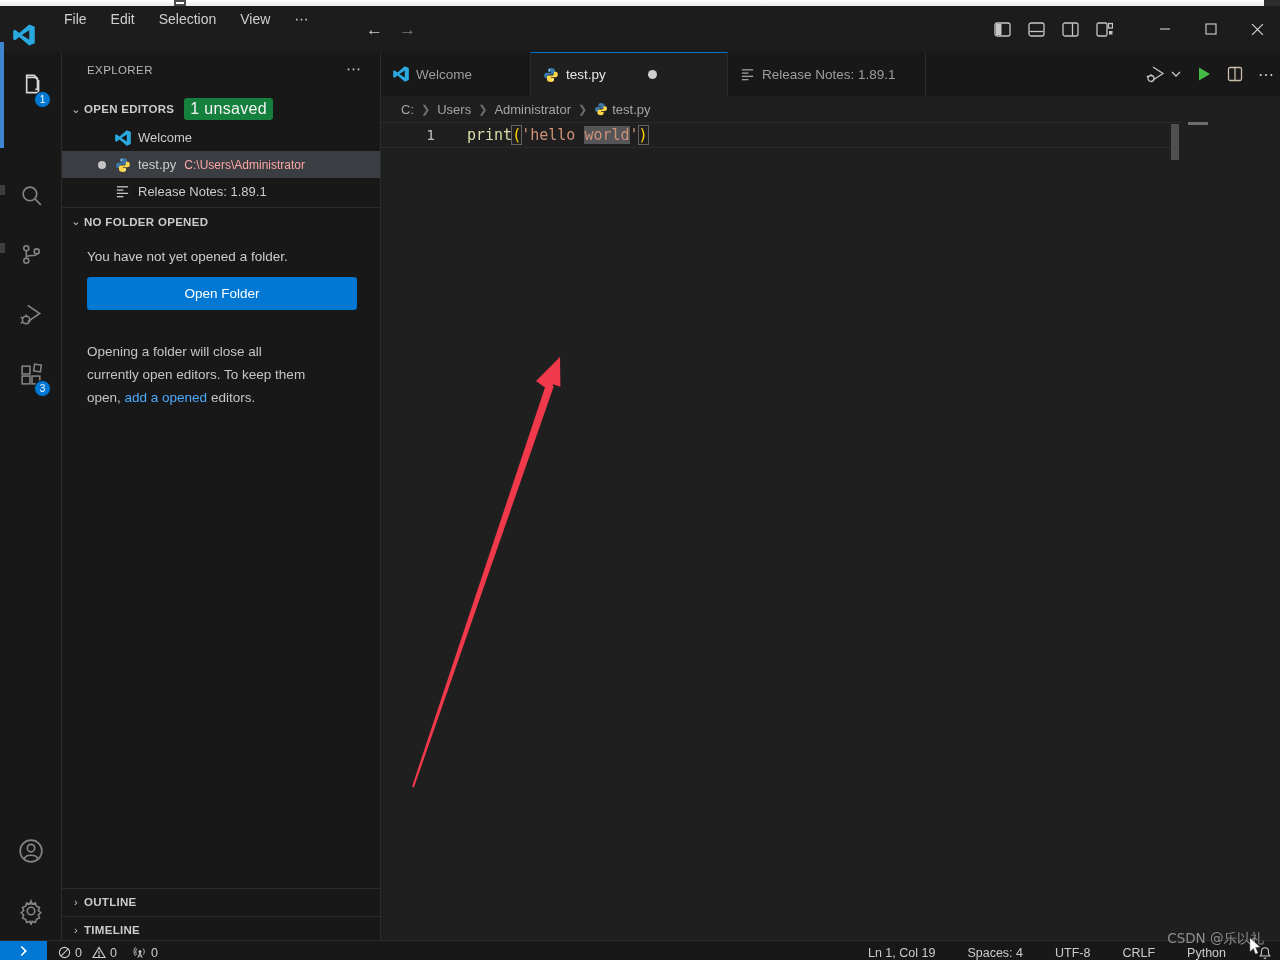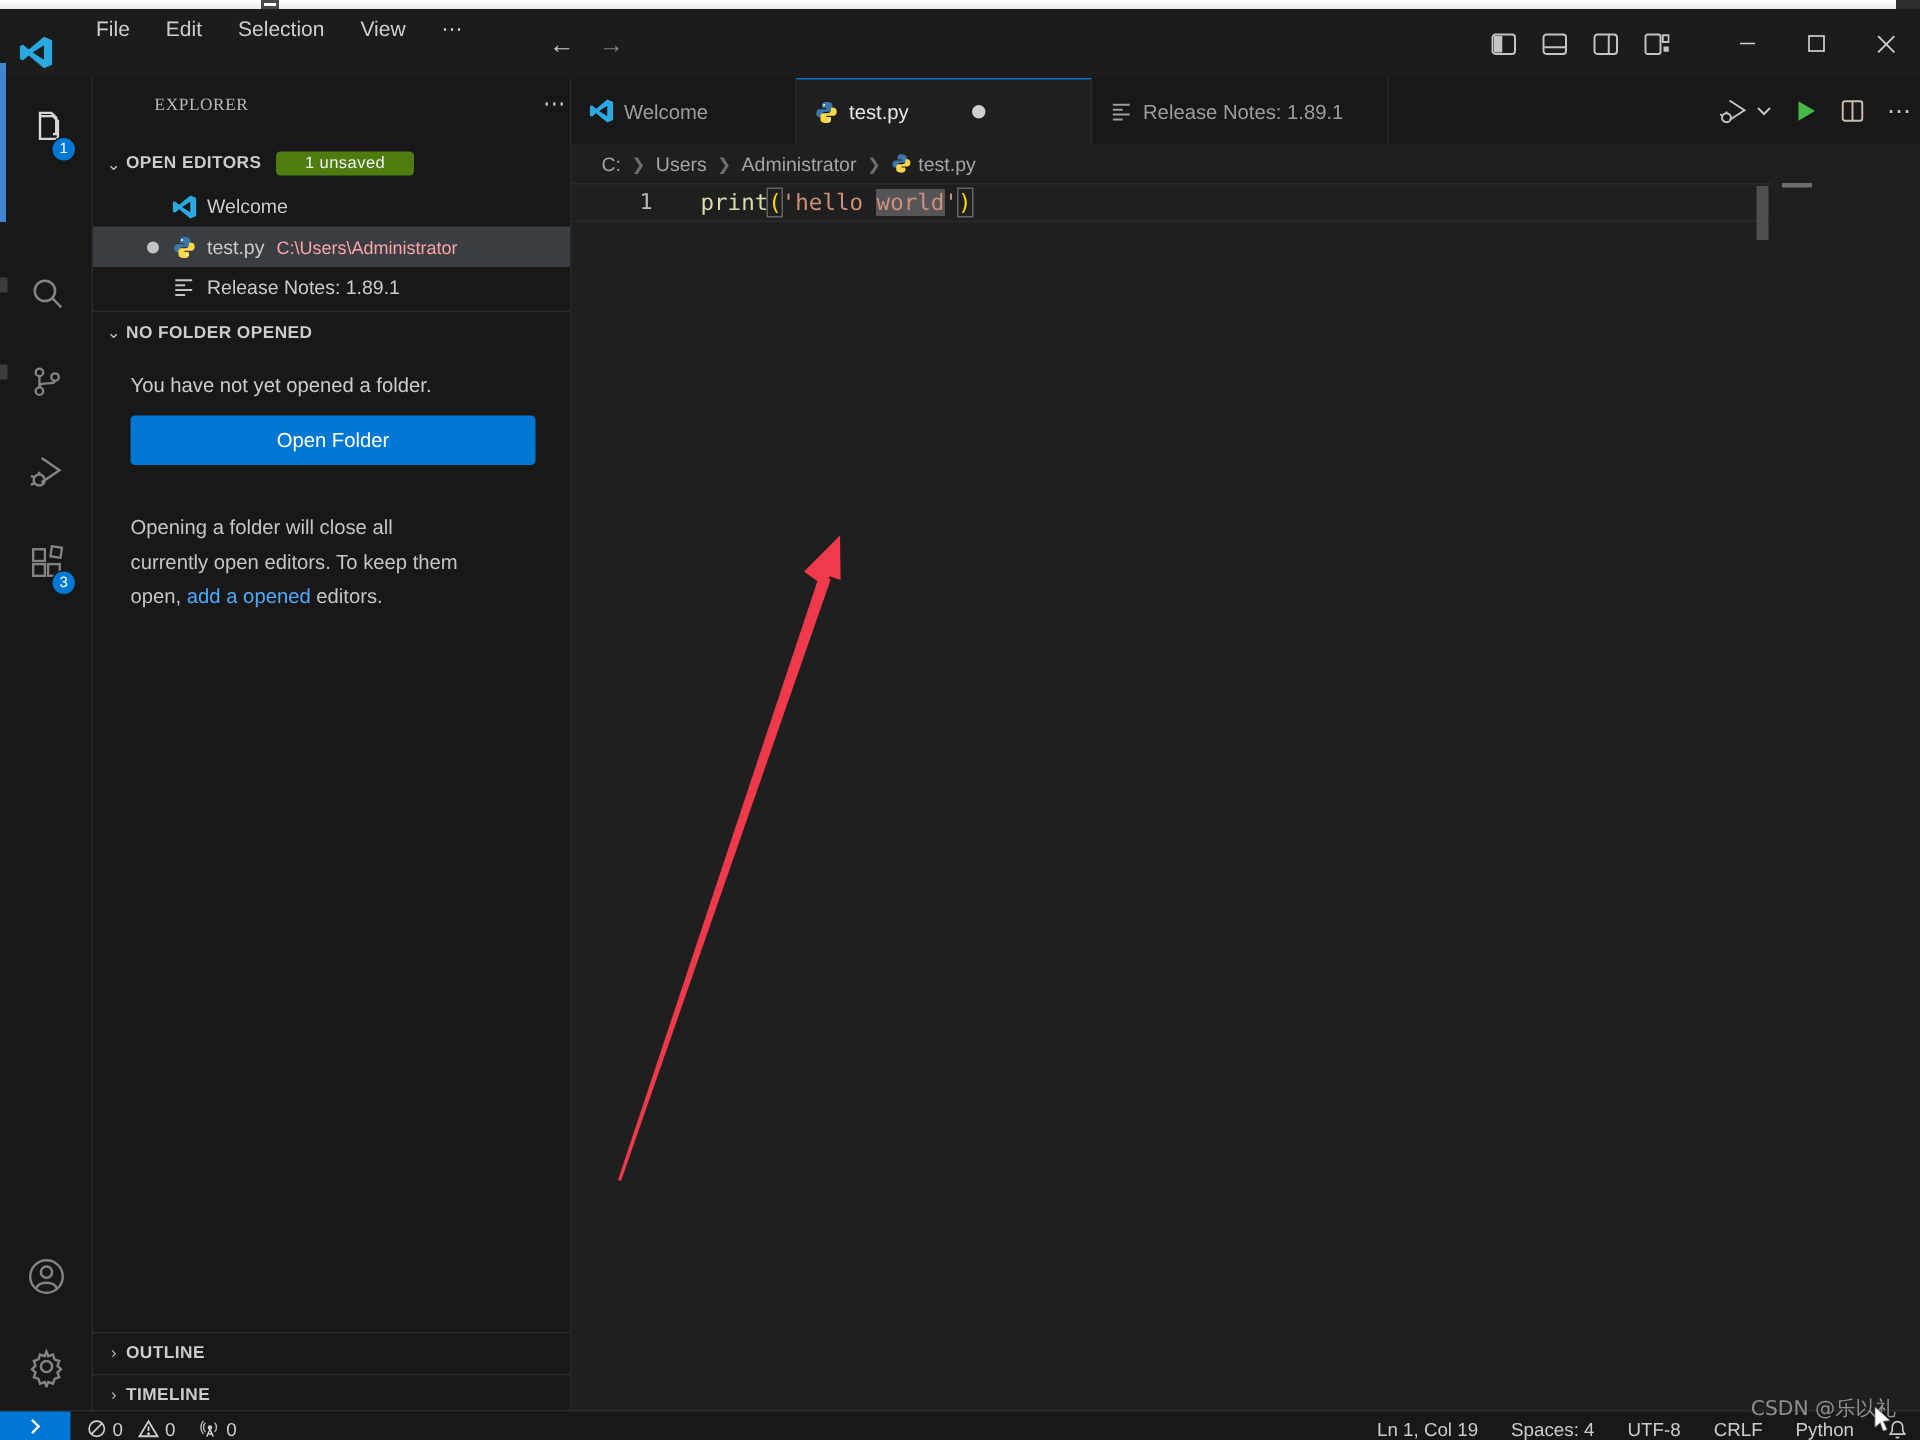--- a/index.html
+++ b/index.html
@@ -32,30 +32,30 @@
   #activitybar { position:absolute; left:0; top:52px; width:62px; height:888px;
     background:#181818; border-right:1px solid #2b2b2b; }
   .ab-item { position:absolute; left:0; width:62px; height:50px; display:flex; align-items:center; justify-content:center; }
   .ab-badge { position:absolute; right:11px; bottom:2px; min-width:17px; height:17px; border-radius:9px;
     background:#0078d4; color:#ffffff; font-size:10px; display:flex; align-items:center; justify-content:center;
     border:1.5px solid #181818; padding:0 2px; }
 
   
   #sidebar { position:absolute; left:62px; top:52px; width:319px; height:888px;
     background:#181818; border-right:1px solid #2b2b2b; color:#cccccc; }
-  #sidebar-title-row { position:absolute; left:16px; top:0; width:100%; height:36px; display:flex; align-items:center;font-family:Liberation Serif, serif; }
+  #sidebar-title-row { position:absolute; left:0; top:0; width:100%; height:36px; display:flex; align-items:center; }
   #sidebar-title { margin-left:25px; font-size:11.5px; color:#b8b8b8; letter-spacing:.4px; }
   #explorer-more { position:absolute; right:18px; top:8px; color:#cccccc; font-size:15px; letter-spacing:1px; }
   .section-header { display:flex; align-items:center; height:26px; font-size:11.5px; font-weight:bold;
     color:#cccccc; letter-spacing:.3px; }
   .section-header .chev { width:16px; margin-left:6px; color:#c0c0c0; font-weight:normal;
     font-size:11px; text-align:center; }
   #open-editors-header { position:absolute; top:44px; left:0; width:100%; }
-  .badge-unsaved { margin-left:10px; background:#4d7c0f; color:#f4f4f4; font-weight:normal;
-    font-size:11px; padding:2px 19px; border-radius:3px; }
+  .badge-unsaved { margin-left:10px; background:#15803d; color:#f4f4f4; font-weight:normal;
+    font-size:16px; padding:2px 6px; border-radius:3px; }
   .oe-row { position:absolute; left:0; width:100%; height:27px; display:flex; align-items:center; font-size:13px; color:#cccccc; }
   .oe-row.selected { background:#3a3d41; }
   .oe-dot { width:8px; height:8px; border-radius:50%; background:#c4c4c4; position:absolute; left:36px; }
   .oe-icon { position:absolute; left:53px; display:flex; }
   .oe-label { position:absolute; left:76px; white-space:nowrap; }
   .oe-desc { color:#fca5a5; font-size:12px; margin-left:8px; }
   #no-folder-header { position:absolute; top:155px; left:0; width:100%; border-top:1px solid #2b2b2b; height:28px; }
   #no-folder-msg { position:absolute; left:25px; top:197px; font-size:13.5px; color:#cccccc; }
   #open-folder-btn { position:absolute; left:25px; top:225px; width:270px; height:33px; background:#0078d4;
     color:#ffffff; font-size:13.5px; border:none; border-radius:3px; display:flex; align-items:center; justify-content:center; }
@@ -93,21 +93,21 @@
   
   #red-arrow { position:absolute; left:0; top:0; width:1280px; height:960px; pointer-events:none; z-index:50; }
 
   
   #statusbar { position:absolute; left:0; top:940px; width:1280px; height:20px; background:#181818;
     border-top:1px solid #2b2b2b; color:#cccccc; font-size:12.5px; }
   #remote-indicator { position:absolute; left:0; top:0; width:47px; height:20px; background:#0078d4;
     color:#ffffff; display:flex; align-items:center; justify-content:center;
     font-size:11px; font-weight:bold; letter-spacing:-1px; }
   .sb-left { position:absolute; left:58px; top:0; height:20px; display:flex; align-items:center; gap:16px; }
-  .sb-right { position:absolute; right:8px; top:0; height:20px; display:flex; align-items:center; gap:22px; }
+  .sb-right { position:absolute; right:8px; top:0; height:20px; display:flex; align-items:center; gap:32px; }
   .sb-item { display:flex; align-items:center; gap:4px; padding-top:3px; }
 
   #watermark { position:absolute; right:16px; top:930px; color:#8f8f8f; font-size:13.5px; z-index:55;
     font-family:"DejaVu Sans", sans-serif; }
   #pointer-glyph { position:absolute; right:18px; top:938px; z-index:56; }
 
   svg { display:block; }
 </style>
 </head>
 <body>

